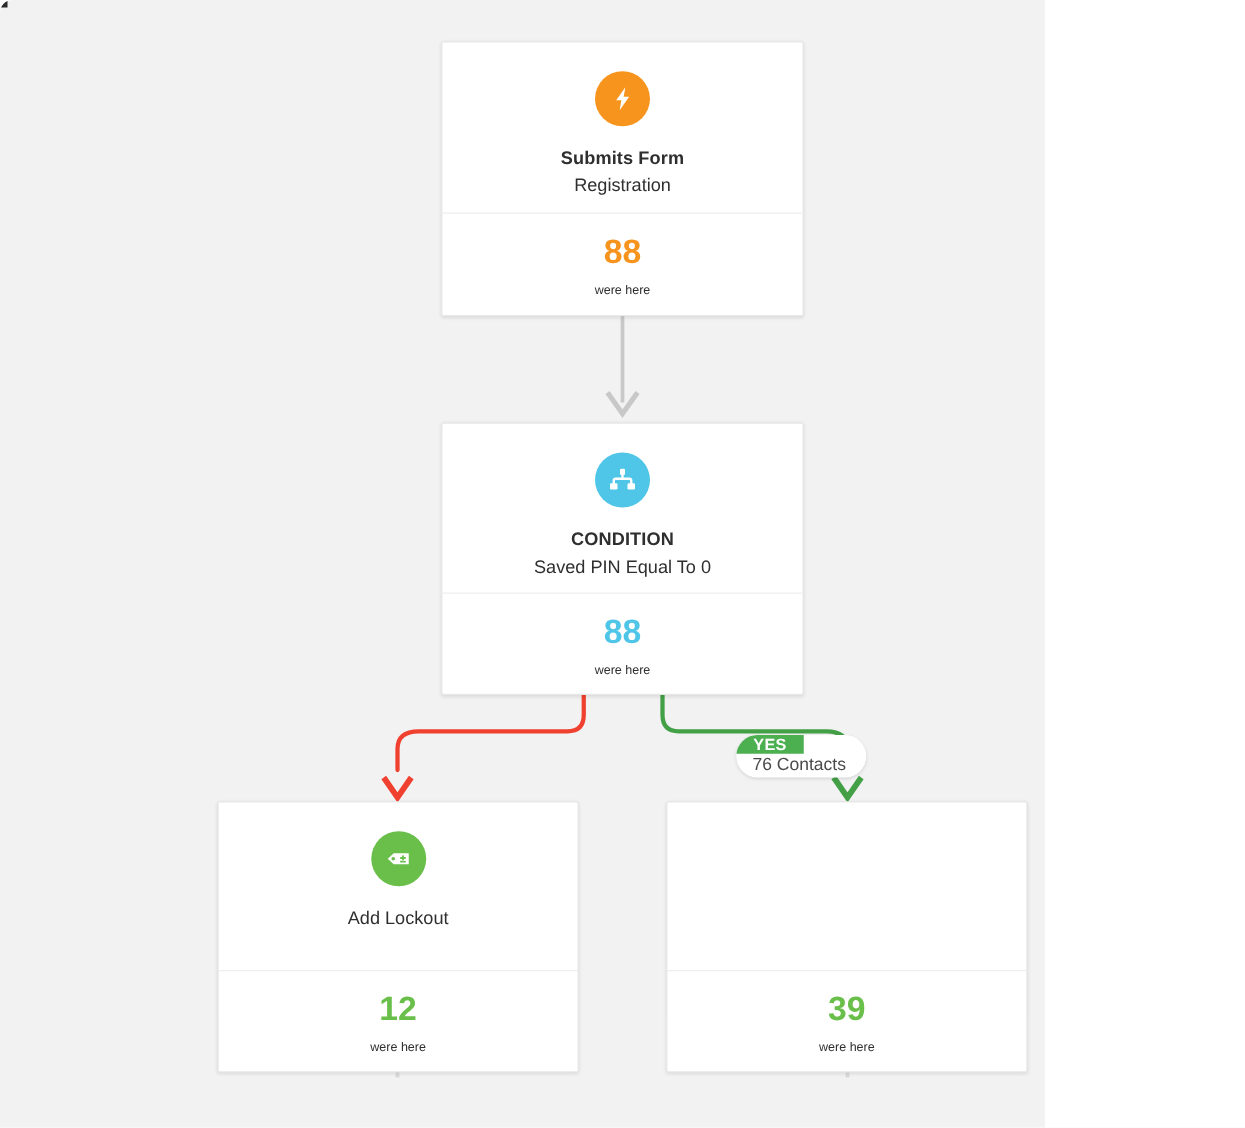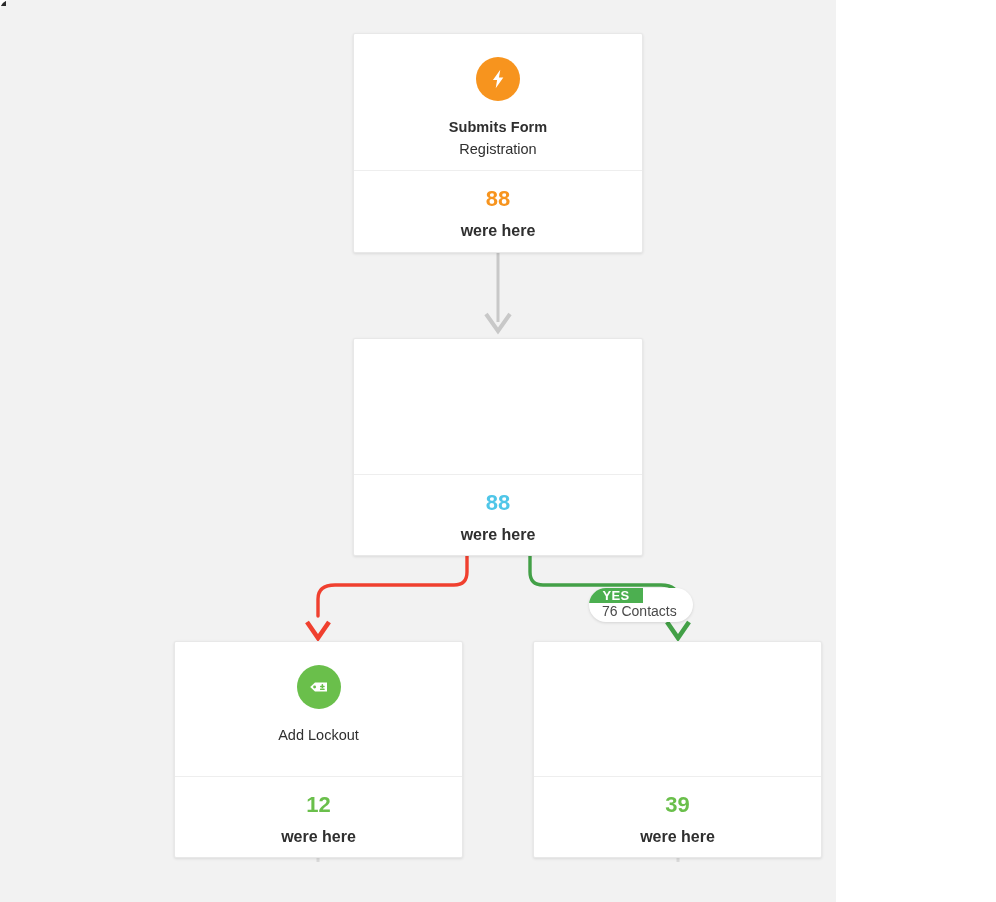--- a/index.html
+++ b/index.html
@@ -66,28 +66,28 @@
     line-height: 1.45;
     margin-top: 1px;
   }
   .node-stats {
     position: absolute;
     left: 0; right: 0; bottom: 0;
     border-top: 1px solid #eeeeee;
     text-align: center;
   }
   .stat-number {
-    font-size: 22px;
+    font-size: 27px;
     font-weight: bold;
     line-height: 1;
     padding-top: 17px;
   }
   .stat-label {
-    font-size: 16px;
-    font-weight: bold;
+    font-size: 10px;
+    font-weight: normal;
     color: #2f2f2f;
     padding-top: 12px;
   }
 
   
   .pill {
     position: absolute;
     height: 34px;
     background: #ffffff;
     border-radius: 17px;
@@ -163,20 +163,32 @@
       <div class="node-title">Submits Form</div>
       <div class="node-sub">Registration</div>
     </div>
     <div class="node-stats" style="height:81px;">
       <div class="stat-number" style="color:#F7941E;">88</div>
       <div class="stat-label">were here</div>
     </div>
   </div>
 
   <div class="node" style="left:353px; top:338px; width:290px; height:218px;">
+    <div class="node-body">
+      <div class="icon-circle" style="background:#4FC6E8;">
+        <svg width="24" height="24" viewBox="0 0 24 24" aria-hidden="true">
+          <rect x="10" y="3" width="4" height="5" rx="1" fill="#ffffff"></rect>
+          <path d="M12 7 L12 11 M5 15 L5 12.5 Q5 11 6.5 11 L17.5 11 Q19 11 19 12.5 L19 15" stroke="#ffffff" stroke-width="1.9" fill="none" stroke-linecap="round"></path>
+          <rect x="2" y="14.5" width="6" height="5" rx="1" fill="#ffffff"></rect>
+          <rect x="16" y="14.5" width="6" height="5" rx="1" fill="#ffffff"></rect>
+        </svg>
+      </div>
+      <div class="node-title">CONDITION</div>
+      <div class="node-sub">Saved PIN Equal To 0</div>
+    </div>
     <div class="node-stats" style="height:80px;">
       <div class="stat-number" style="color:#4FC6E8;">88</div>
       <div class="stat-label">were here</div>
     </div>
   </div>
 
 
   <div class="pill" style="left:589px; top:588px;flex-direction:column;">
     <div class="pill-tag" style="background:#4CAF50;">YES</div>
     <div class="pill-text">76 Contacts</div>

